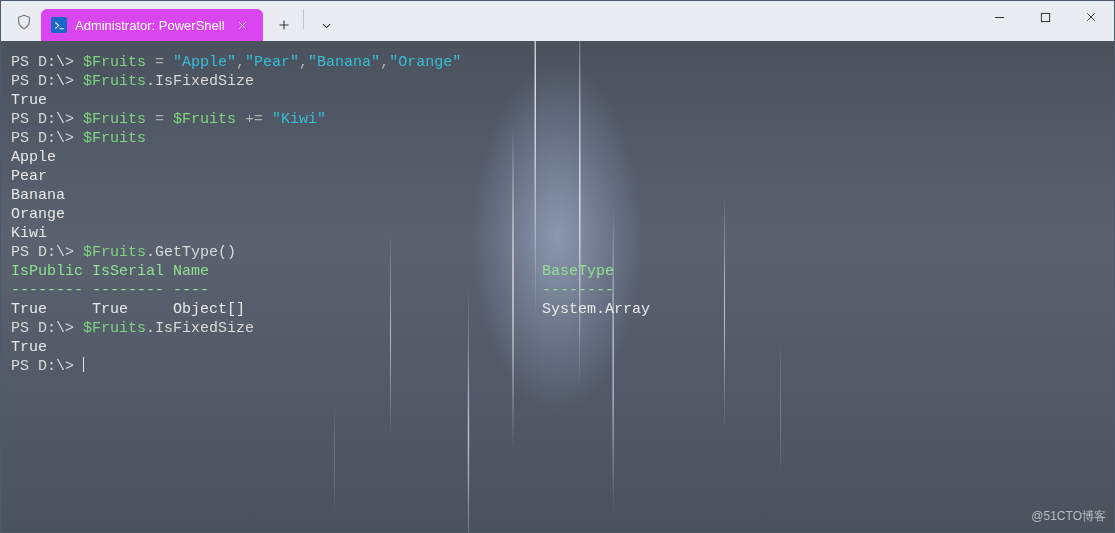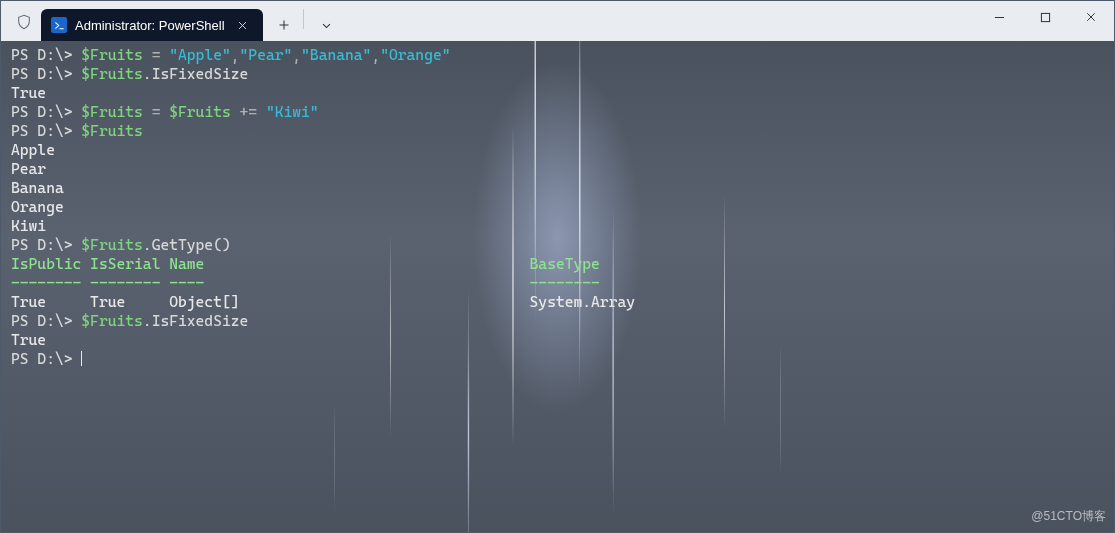--- a/index.html
+++ b/index.html
@@ -2,21 +2,21 @@
 <html><head>
 <meta charset="utf-8">
 <style>
   * { margin: 0; padding: 0; box-sizing: border-box; }
   html, body { width: 1115px; height: 533px; overflow: hidden; font-family: "Segoe UI", Arial, sans-serif; background: #ffffff; }
 
   .window   { width: 1115px; height: 533px; display: flex; flex-direction: column; border: 1px solid #4d5a6a; position: relative; }
   .titlebar { height: 40px; background: #e9ecf1; display: flex; align-items: flex-end; justify-content: space-between; }
   .tab-strip{ display: flex; align-items: flex-end; height: 100%; padding-left: 4px; }
   .shield   { width: 30px; height: 30px; display:flex; align-items:center; justify-content:center; margin: 0 2px 4px 4px; color:#555; }
-  .tab      { display:flex; align-items:center; gap:8px; height:32px; padding:0 10px 0 10px; background:#0f172a; color:#fff; border-radius:6px 6px 0 0; font-size:13px; position:relative; min-width:190px; }
+  .tab      { display:flex; align-items:center; gap:8px; height:32px; padding:0 10px 0 10px; background:#d946ef; color:#fff; border-radius:6px 6px 0 0; font-size:13px; position:relative; min-width:190px; }
   .tab .ps-icon { width:16px; height:16px; background:#1b66c9; display:flex; align-items:center; justify-content:center; border-radius:2px; }
   .tab .close { width:20px; height:20px; display:flex; align-items:center; justify-content:center; border-radius:3px; color:#ddd; margin-left:auto;}
   .tab-btn  { width:34px; height:28px; display:flex; align-items:center; justify-content:center; color:#444; border-radius:4px; margin-left:4px; margin-bottom:2px;}
   .divider-v{ width:1px; height:20px; background:#c1c6cf; margin:0 2px 4px 2px; align-self:center;}
   .win-ctrls{ display:flex; height:100%; }
   .win-btn  { width:46px; height:32px; display:flex; align-items:center; justify-content:center; color:#222; }
 
   .terminal {
     flex:1; position:relative; overflow:hidden;
     background:
@@ -29,21 +29,21 @@
       radial-gradient(1px 40% at 65% 55%, rgba(255,255,255,0.7), transparent 60%),
       radial-gradient(1px 35% at 35% 60%, rgba(255,255,255,0.6), transparent 60%),
       radial-gradient(1px 30% at 70% 75%, rgba(255,255,255,0.6), transparent 60%),
       radial-gradient(1px 25% at 30% 85%, rgba(255,255,255,0.5), transparent 60%),
       linear-gradient(#4a525e,#5a6270 40%,#4a525e);
     color:#e8e8e8;
     font-family: "Cascadia Mono","Consolas",monospace;
     font-size:15px; line-height:19px;
     white-space:pre;
   }
-  .term-inner{ position:absolute; inset:0; padding:5px 10px; }
+  .term-inner{ position:absolute; inset:0; padding:12px 10px;font-family:Liberation Mono, monospace; }
   .c-prompt{ color:#d8d8d8; }
   .c-var   { color:#7fd47f; }
   .c-op    { color:#b0b0b0; }
   .c-str   { color:#38bcd6; }
   .c-meth  { color:#d8d8d8; }
   .c-hdr   { color:#8fe28f;margin-top:11px; }
   .cursor  { display:inline-block; width:1px; height:15px; background:#e8e8e8; vertical-align:-2px; animation:blink 1s step-end infinite;}
   @keyframes blink{50%{opacity:0;}}
   .watermark{ position:absolute; right:8px; bottom:6px; color:rgba(255,255,255,0.6); font-family:"Segoe UI",sans-serif; font-size:12px;}
 </style>

